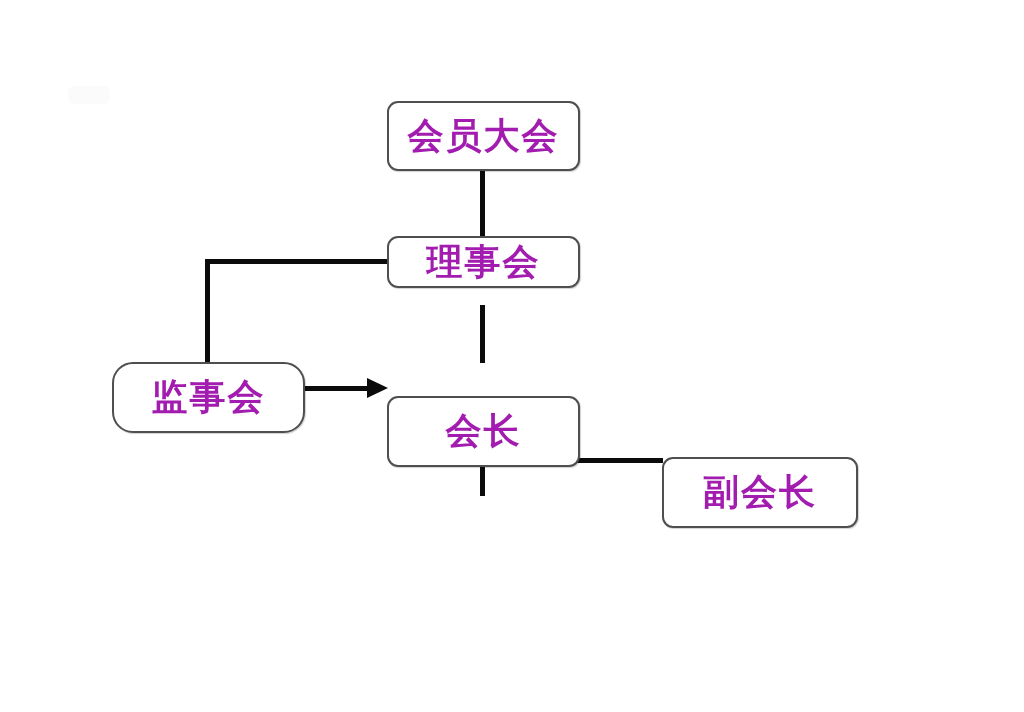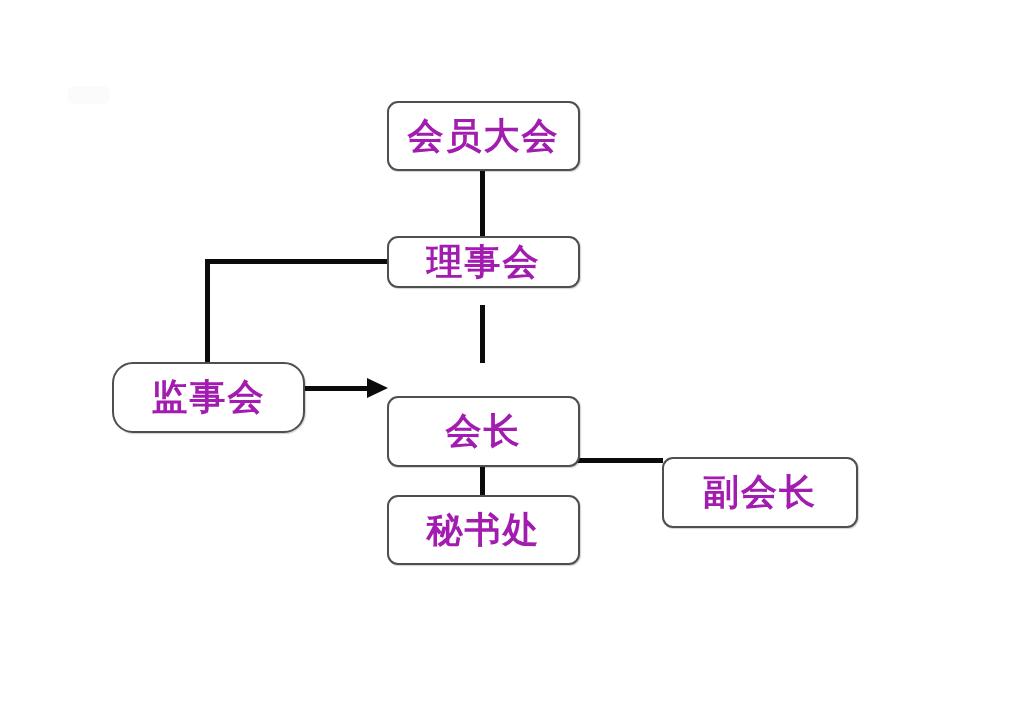--- a/index.html
+++ b/index.html
@@ -102,17 +102,14 @@
   </div>
 
   <div class="node node-president">
     <span class="label">会长</span>
   </div>
 
   <div class="node node-vice">
     <span class="label">副会长</span>
   </div>
 
-  <div class="node node-secretariat">
-    <span class="label">秘书处</span>
-  </div>
 
 </div>
 
 </body></html>

